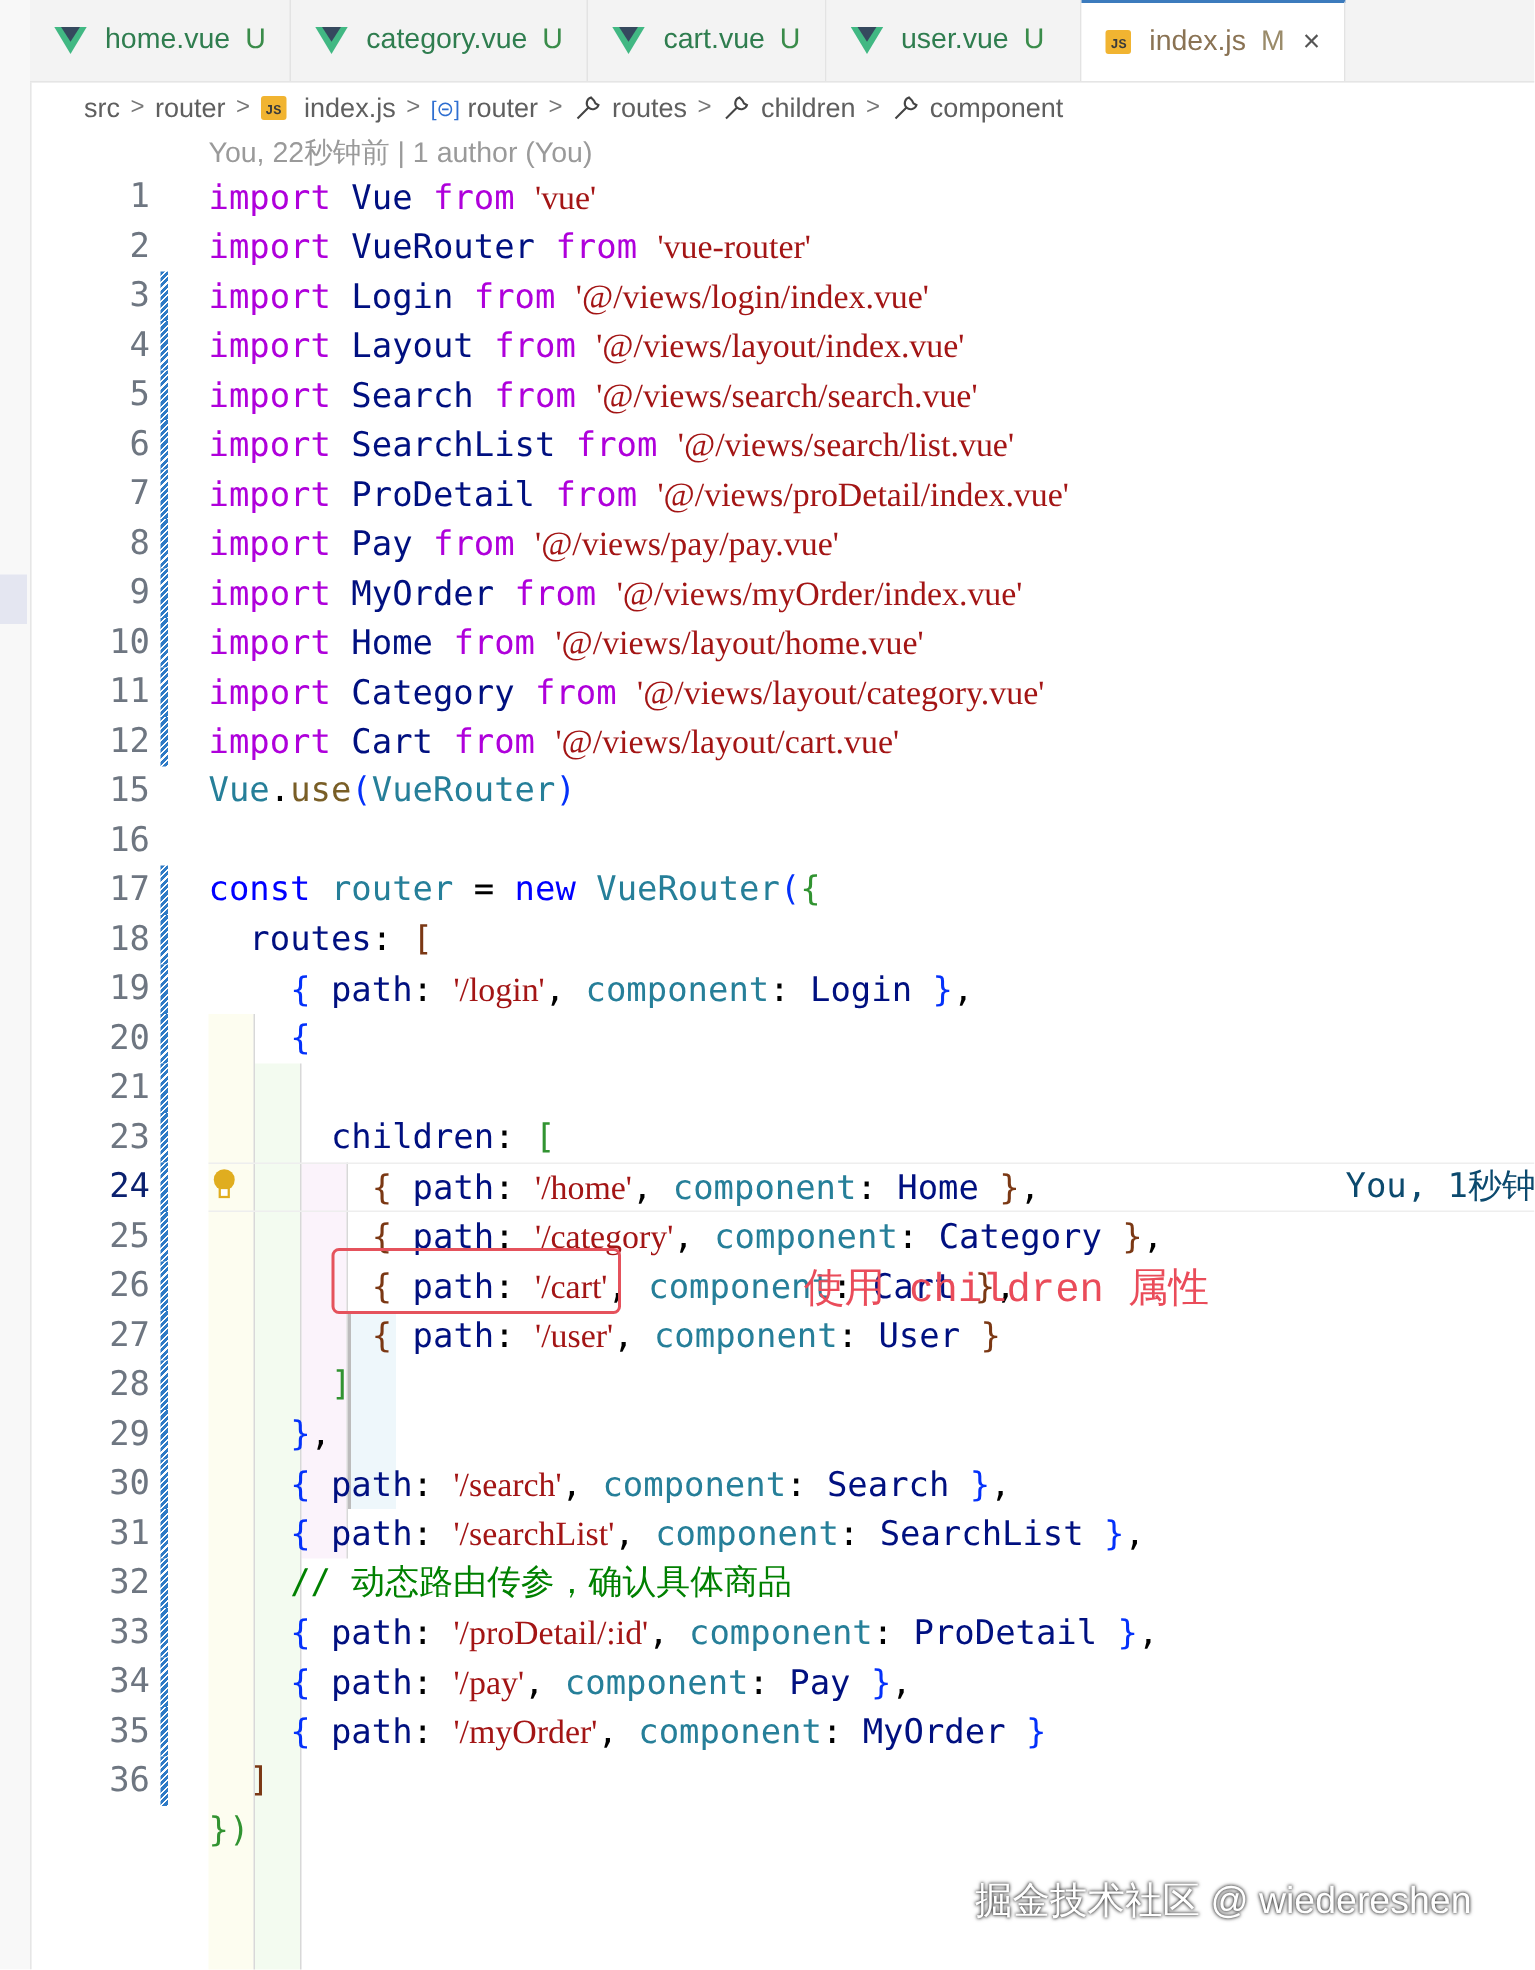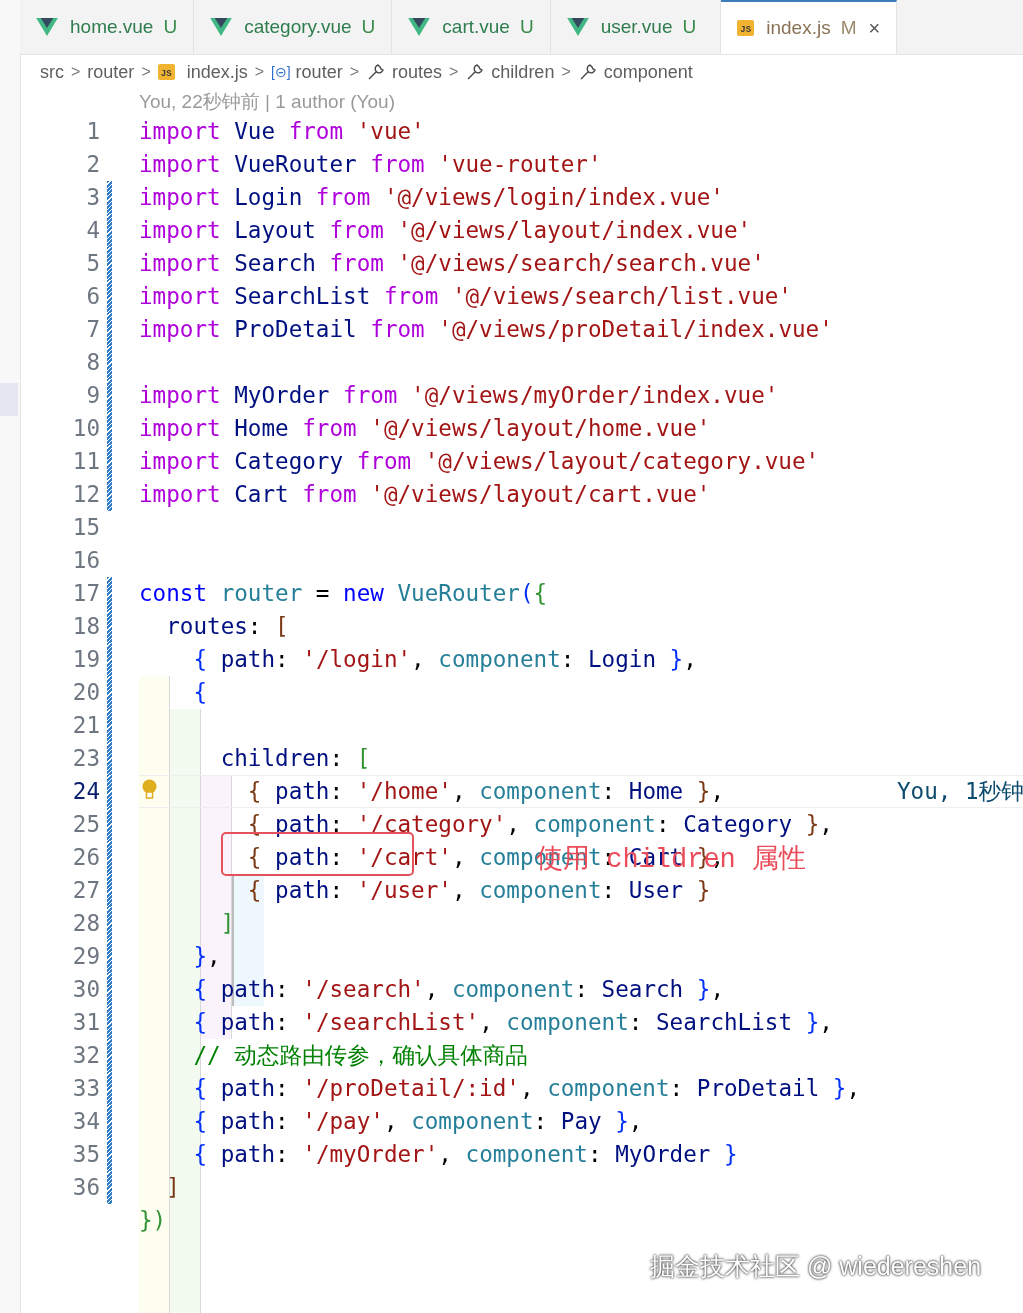--- a/index.html
+++ b/index.html
@@ -9,36 +9,36 @@
   .tabbar { position:absolute; left:20px; top:0; right:0; height:54px; background:#f3f3f3; border-bottom:1px solid #e5e5e5; display:flex; }
   .tab { height:54px; display:flex; align-items:center; padding:0 16px; border-right:1px solid #e3e3e3; box-sizing:border-box; font-family:"Liberation Sans", sans-serif; font-size:19px; color:#2f7d4f; background:#f3f3f3; cursor:pointer; }
   .tab.active { background:#ffffff; border-top:2px solid #3c7bbd; color:#8a7354; }
   .tab .vue-icon { width:22px; height:18px; margin-right:12px; }
   .tab .name { margin-right:10px; }
   .tab .status { color:#3a8c4a; }
   .tab.active .status { color:#9a8b6a; }
   .tab .close { margin-left:12px; color:#555; font-size:20px; }
   .js-icon { display:inline-flex; width:17px; height:16px; background:#f1b431; color:#3b3b3b; font-size:9px; font-weight:bold; align-items:flex-end; justify-content:center; border-radius:2px; font-family:Liberation Mono, monospace; line-height:1; padding-bottom:1px; box-sizing:border-box; }
   .tab.active .js-icon { margin-right:12px; }
-  .breadcrumb { position:absolute; left:40px; top:58px; height:28px; display:flex; align-items:center; font-family:"Liberation Sans", sans-serif; font-size:18px; color:#5f5f5f; }
+  .breadcrumb { position:absolute; left:56px; top:58px; height:28px; display:flex; align-items:center; font-family:"Liberation Sans", sans-serif; font-size:18px; color:#5f5f5f; }
   .breadcrumb .sep { margin:0 7px; color:#777; font-size:16px; }
   .breadcrumb .bc-icon { margin-right:6px; display:inline-flex; align-items:center; }
   .breadcrumb .var-icon { color:#2f6fd1; font-size:14px; margin-right:5px; }
   .blame { position:absolute; left:139px; top:89px; font-family:"Liberation Sans", sans-serif; font-size:19px; color:#9a9a9a; }
   .editor { position:absolute; left:20px; top:115px; right:0; }
   .line { position:relative; height:33px; line-height:33px; font-family:"DejaVu Sans Mono", monospace; font-size:22.6px; white-space:pre; }
   .ln { position:absolute; left:0; width:80px; text-align:right; color:#6e7681; font-family:"DejaVu Sans Mono", monospace; }
   .ln.cur { color:#0b216f; }
   .gutter-mod { position:absolute; left:87px; top:0; width:5px; height:33px; background:repeating-linear-gradient(135deg,#2f7bc6 0 2px,#ffffff 2px 3px); }
   .code { position:absolute; left:119px; top:0; }
   .kw { color:#af00db; }
   .kwb { color:#0000ff; }
   .id { color:#001080; }
   .cls { color:#267f99; }
-  .str { color:#a31515; }
+  .str { color:#a31515;font-family:Liberation Serif, serif; }
   .fn { color:#795e26; }
   .prop { color:#001080; }
   .propc { color:#267f99; }
   .p1 { color:#0431fa; }
   .p2 { color:#319331; }
   .p3 { color:#7b3814; }
   .cm { color:#008000; }
   .punc { color:#000000; }
   .guide { position:absolute; width:1px; background:#d8d8d8; }
   .indent-bg { position:absolute; }
@@ -145,26 +145,26 @@
   <div class="guide" style="left:211px; top:660px; height:264px;"></div>
   <div class="guide" style="left:212px; top:759px; width:2px; height:132px; background:#bcbcbc;"></div>
 
   <div class="line"><span class="ln">1</span><span class="code"><span class="kw">import</span> <span class="id">Vue</span> <span class="kw">from</span> <span class="str">'vue'</span></span></div>
   <div class="line"><span class="ln">2</span><span class="code"><span class="kw">import</span> <span class="id">VueRouter</span> <span class="kw">from</span> <span class="str">'vue-router'</span></span></div>
   <div class="line"><span class="ln">3</span><span class="gutter-mod"></span><span class="code"><span class="kw">import</span> <span class="id">Login</span> <span class="kw">from</span> <span class="str">'@/views/login/index.vue'</span></span></div>
   <div class="line"><span class="ln">4</span><span class="gutter-mod"></span><span class="code"><span class="kw">import</span> <span class="id">Layout</span> <span class="kw">from</span> <span class="str">'@/views/layout/index.vue'</span></span></div>
   <div class="line"><span class="ln">5</span><span class="gutter-mod"></span><span class="code"><span class="kw">import</span> <span class="id">Search</span> <span class="kw">from</span> <span class="str">'@/views/search/search.vue'</span></span></div>
   <div class="line"><span class="ln">6</span><span class="gutter-mod"></span><span class="code"><span class="kw">import</span> <span class="id">SearchList</span> <span class="kw">from</span> <span class="str">'@/views/search/list.vue'</span></span></div>
   <div class="line"><span class="ln">7</span><span class="gutter-mod"></span><span class="code"><span class="kw">import</span> <span class="id">ProDetail</span> <span class="kw">from</span> <span class="str">'@/views/proDetail/index.vue'</span></span></div>
-  <div class="line"><span class="ln">8</span><span class="gutter-mod"></span></div>
+  <div class="line"><span class="ln">8</span><span class="gutter-mod"></span><span class="code"><span class="kw">import</span> <span class="id">Pay</span> <span class="kw">from</span> <span class="str">'@/views/pay/pay.vue'</span></span></div>
   <div class="line"><span class="ln">9</span><span class="gutter-mod"></span><span class="code"><span class="kw">import</span> <span class="id">MyOrder</span> <span class="kw">from</span> <span class="str">'@/views/myOrder/index.vue'</span></span></div>
   <div class="line"><span class="ln">10</span><span class="gutter-mod"></span><span class="code"><span class="kw">import</span> <span class="id">Home</span> <span class="kw">from</span> <span class="str">'@/views/layout/home.vue'</span></span></div>
   <div class="line"><span class="ln">11</span><span class="gutter-mod"></span><span class="code"><span class="kw">import</span> <span class="id">Category</span> <span class="kw">from</span> <span class="str">'@/views/layout/category.vue'</span></span></div>
   <div class="line"><span class="ln">12</span><span class="gutter-mod"></span><span class="code"><span class="kw">import</span> <span class="id">Cart</span> <span class="kw">from</span> <span class="str">'@/views/layout/cart.vue'</span></span></div>
-  <div class="line"><span class="ln">15</span></div>
+  <div class="line"><span class="ln">15</span><span class="code"><span class="cls">Vue</span><span class="punc">.</span><span class="fn">use</span><span class="p1">(</span><span class="cls">VueRouter</span><span class="p1">)</span></span></div>
   <div class="line"><span class="ln">16</span></div>
   <div class="line"><span class="ln">17</span><span class="gutter-mod"></span><span class="code"><span class="kwb">const</span> <span class="cls">router</span> <span class="punc">=</span> <span class="kwb">new</span> <span class="cls">VueRouter</span><span class="p1">(</span><span class="p2">{</span></span></div>
   <div class="line"><span class="ln">18</span><span class="gutter-mod"></span><span class="code">  <span class="prop">routes</span><span class="punc">:</span> <span class="p3">[</span></span></div>
   <div class="line"><span class="ln">19</span><span class="gutter-mod"></span><span class="code">    <span class="p1">{</span> <span class="prop">path</span><span class="punc">:</span> <span class="str">'/login'</span><span class="punc">,</span> <span class="propc">component</span><span class="punc">:</span> <span class="id">Login</span> <span class="p1">}</span><span class="punc">,</span></span></div>
   <div class="line"><span class="ln">20</span><span class="gutter-mod"></span><span class="code">    <span class="p1">{</span></span></div>
   <div class="line"><span class="ln">21</span><span class="gutter-mod"></span></div>
   <div class="line"><span class="ln">23</span><span class="gutter-mod"></span><span class="code">      <span class="prop">children</span><span class="punc">:</span> <span class="p2">[</span></span></div>
   <div class="line"><span class="curline"></span><span class="ln cur">24</span><span class="gutter-mod"></span><svg class="bulb" viewBox="0 0 15 22">
         <circle cx="7.5" cy="7.5" r="7" fill="#e0ad1f"></circle>
         <rect x="4.5" y="13" width="6" height="6" fill="#fff" stroke="#e0ad1f" stroke-width="1.5"></rect>

